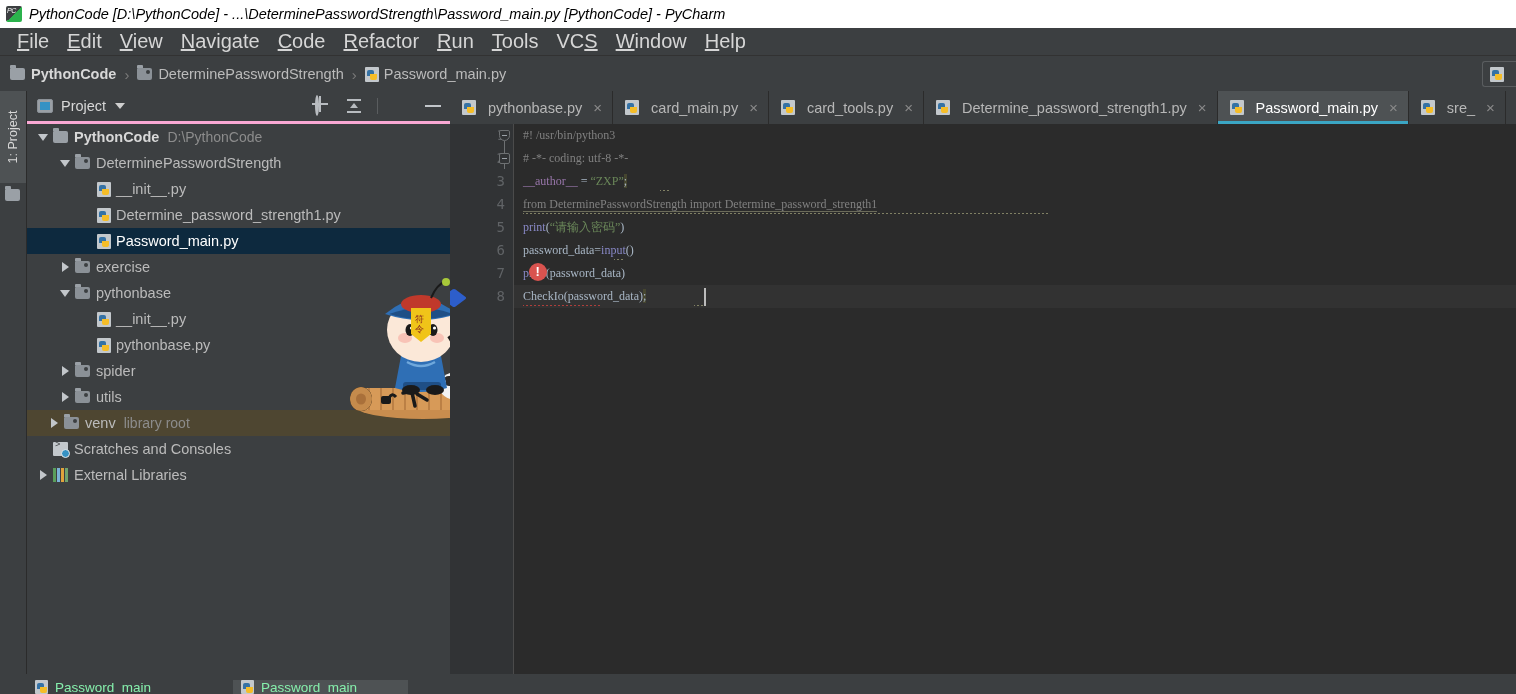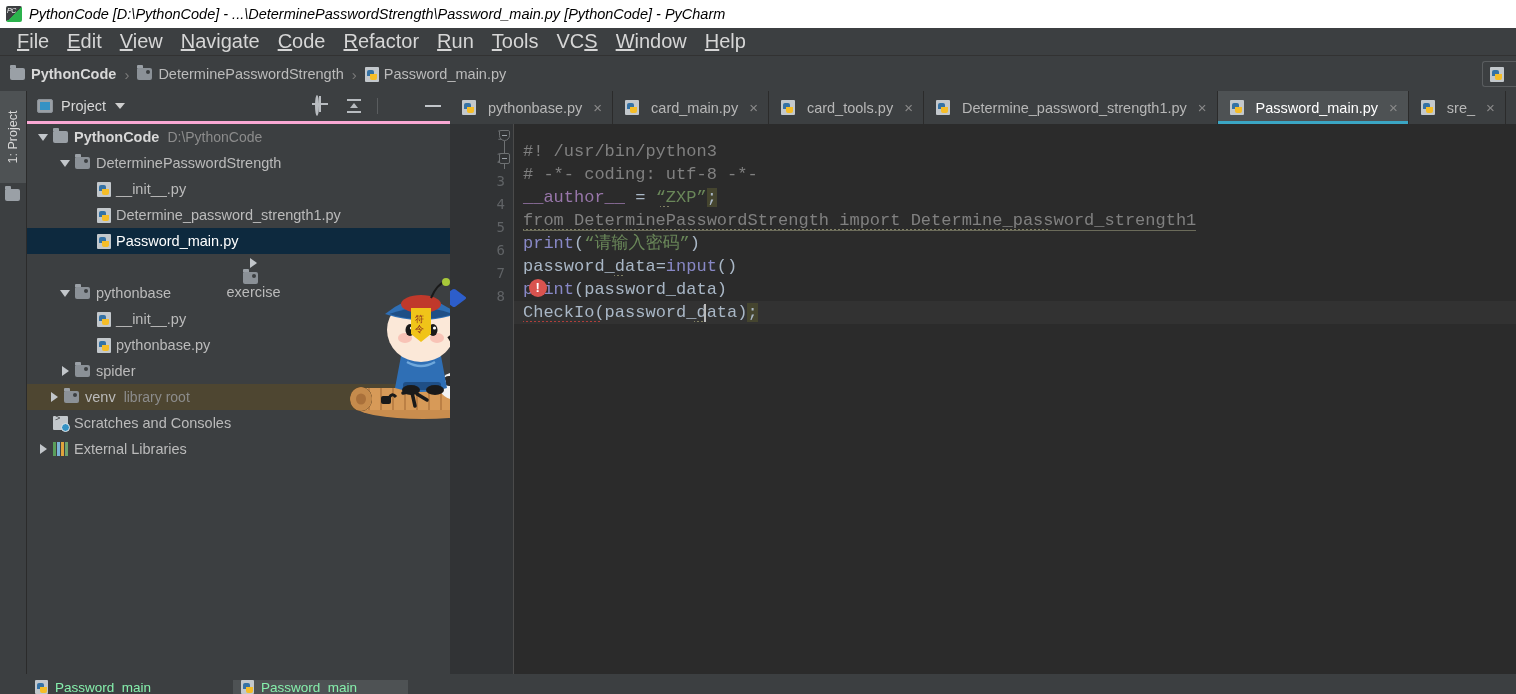--- a/index.html
+++ b/index.html
@@ -514,24 +514,23 @@
     width: 16px; height: 16px;
     background: #2d5ecb;
     transform: rotate(45deg) skew(-8deg, -8deg);
     border-radius: 2px;
   }
 
   .code {
     position: relative;
     flex: 1;
     padding-left: 9px;
-    font-family: Liberation Mono, monospace;
-    font-size: 17px;
+    font-family: Liberation Serif, serif;
+    font-size: 12px;
     overflow: hidden;
-    margin-top: 16px;
   }
   .cline {
     position: relative;
     height: 23px;
     line-height: 23px;
     white-space: pre;
     color: #a9b7c6;
     z-index: 2;
   }
   .caret-row {
@@ -707,21 +706,21 @@
         <div class="tree-row" style="padding-left: 52px;">
           <span class="tw "></span>
           <span class="ico ico-py"></span>
           <span class="tree-label">Determine_password_strength1.py</span>
         </div>
         <div class="tree-row selected" style="padding-left: 52px;">
           <span class="tw "></span>
           <span class="ico ico-py"></span>
           <span class="tree-label">Password_main.py</span>
         </div>
-        <div class="tree-row" style="padding-left: 30px; flex-direction: column;">
+        <div class="tree-row" style="padding-left: 30px;">
           <span class="tw closed"></span>
           <span class="ico ico-folder dir"></span>
           <span class="tree-label">exercise</span>
         </div>
         <div class="tree-row" style="padding-left: 30px;">
           <span class="tw open"></span>
           <span class="ico ico-folder dir"></span>
           <span class="tree-label">pythonbase</span>
         </div>
         <div class="tree-row" style="padding-left: 52px;">
@@ -731,20 +730,25 @@
         </div>
         <div class="tree-row" style="padding-left: 52px;">
           <span class="tw "></span>
           <span class="ico ico-py"></span>
           <span class="tree-label">pythonbase.py</span>
         </div>
         <div class="tree-row" style="padding-left: 30px;">
           <span class="tw closed"></span>
           <span class="ico ico-folder dir"></span>
           <span class="tree-label">spider</span>
+        </div>
+        <div class="tree-row" style="padding-left: 30px;">
+          <span class="tw closed"></span>
+          <span class="ico ico-folder dir"></span>
+          <span class="tree-label">utils</span>
         </div>
         <div class="tree-row weak-sel" style="padding-left: 19px;">
           <span class="tw closed"></span>
           <span class="ico ico-folder dir"></span>
           <span class="tree-label">venv</span>
           <span class="tree-sub">library root</span>
         </div>
         <div class="tree-row" style="padding-left: 8px;">
           <span class="tw "></span>
           <span class="ico-scratch"></span>

